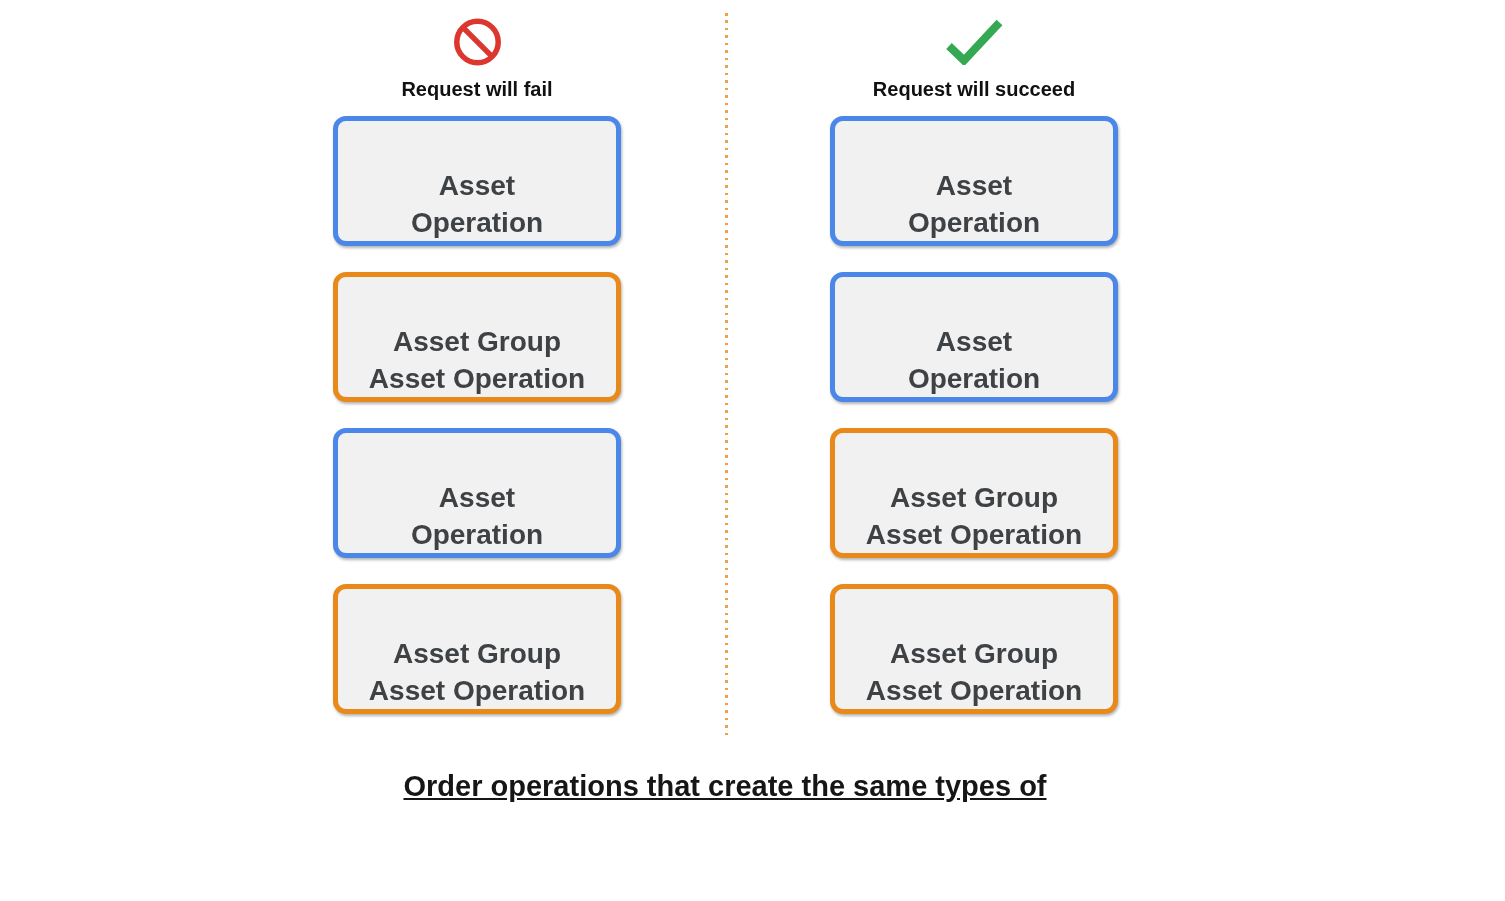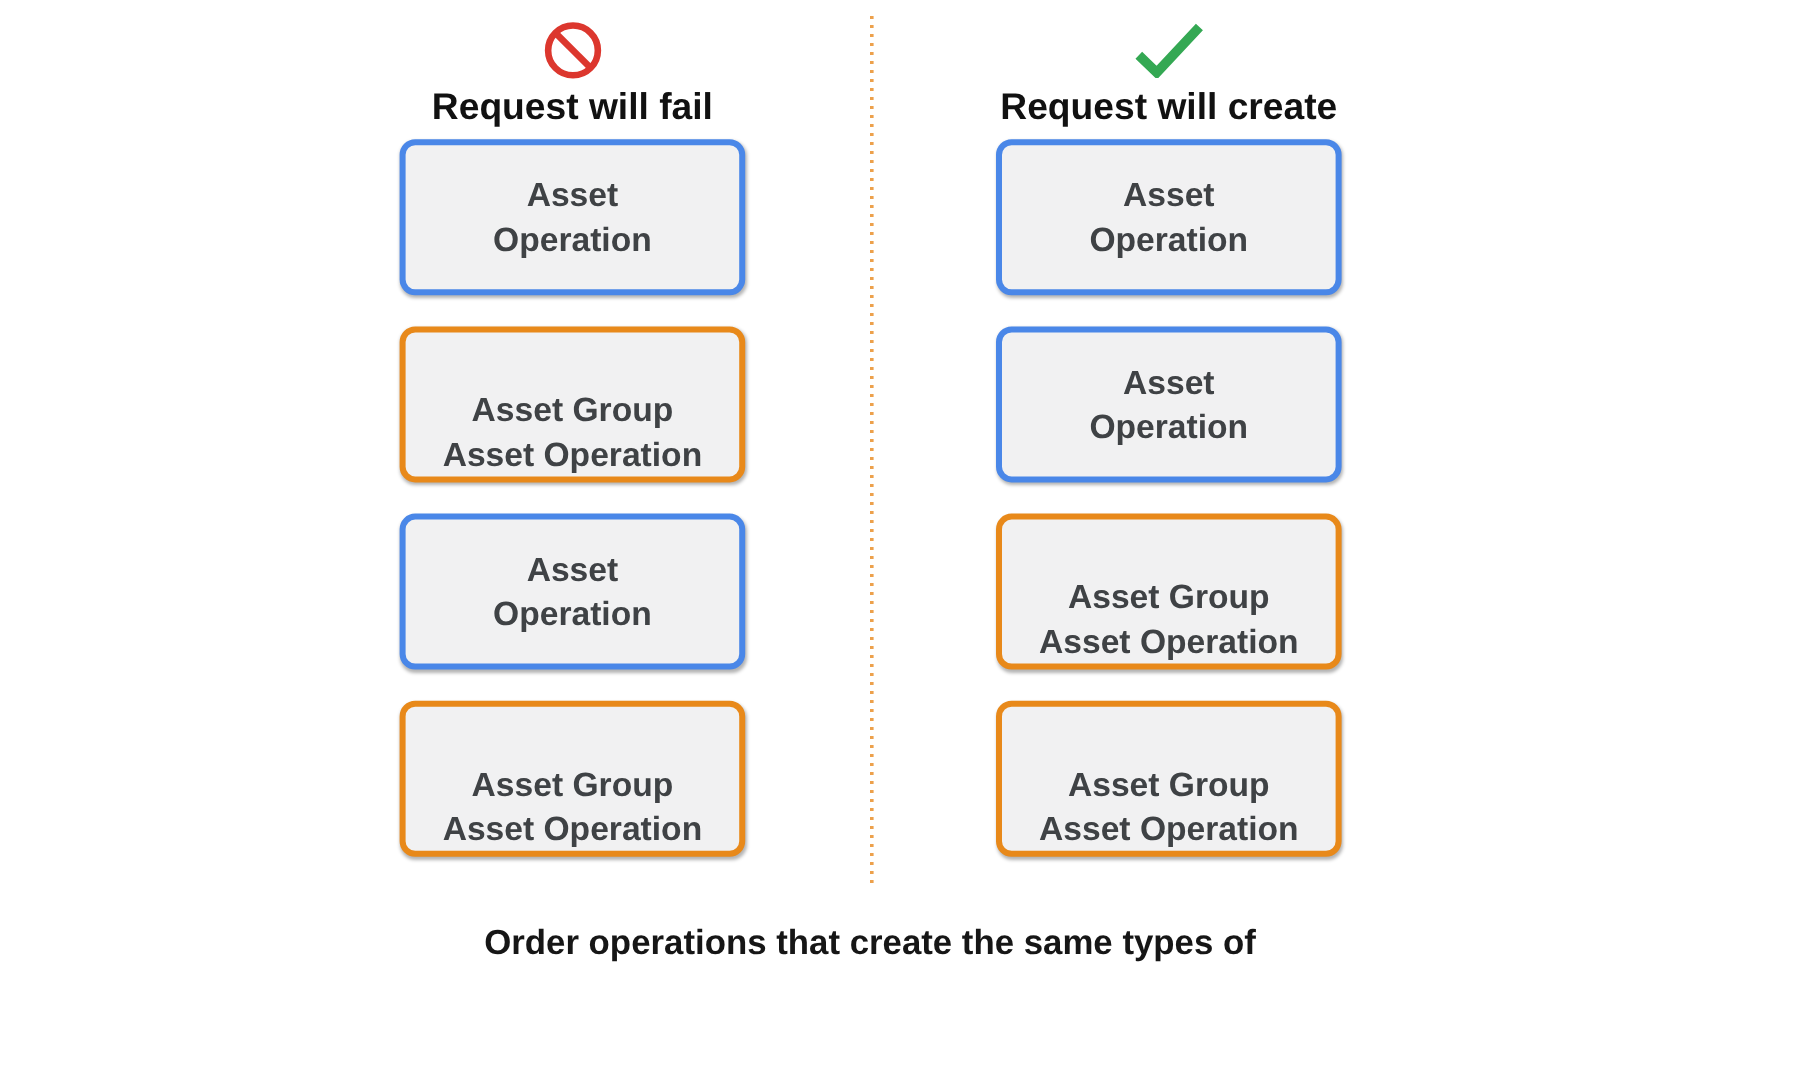--- a/index.html
+++ b/index.html
@@ -16,33 +16,33 @@
     width:290px;
     display:flex; flex-direction:column; align-items:center;
   }
   .column-fail    { left:332px; }
   .column-succeed { left:829px; }
   .icon-slot {
     height:56px; display:flex; align-items:center; justify-content:center;
   }
   .col-title {
     margin-top:4px; margin-bottom:12px;
-    font-size:31px; font-weight:bold; color:#111111;
+    font-size:20px; font-weight:bold; color:#111111;
     line-height:30px; text-align:center; white-space:nowrap;
   }
   .node {
     width:288px; height:130px;
     margin-bottom:26px;
     background:#F1F1F2;
     border:5px solid #888;
     border-radius:13px;
     display:flex; flex-direction:column; align-items:center; justify-content:center;
     box-shadow:1px 2px 3px rgba(0,0,0,0.30);
   }
-  .node-blue   { border-color:#4A87E8; }
+  .node-blue   { border-color:#4A87E8;justify-content:flex-end; }
   .node-orange { border-color:#E8891A;justify-content:flex-end; }
   .node-line {
     display:block;
     font-size:28px; font-weight:bold; color:#3F4245;
     line-height:37px; text-align:center; white-space:nowrap;
   }
   .divider {
     position:absolute;
     left:725px; top:13px;
     width:3px; height:727px;
@@ -52,20 +52,21 @@
       transparent 2.5px, transparent 7.5px);
   }
   .caption {
     position:absolute;
     top:767px; left:725px;
     width:860px;
     transform:translateX(-50%);
     text-align:center;
     font-size:29px; font-weight:bold; color:#161616;
     line-height:38px;
+    text-decoration:underline;
   }
 </style>
 </head>
 <body>
 
 <div class="canvas">
 
   <div class="column column-fail">
     <div class="icon-slot">
       <svg width="49" height="50" viewBox="0 0 48 48">
@@ -94,21 +95,21 @@
   </div>
 
   <div class="divider"></div>
 
   <div class="column column-succeed">
     <div class="icon-slot">
       <svg width="58" height="46" viewBox="0 0 58 46">
         <path d="M4 27 L19 41.5 L54.5 3.5" fill="none" stroke="#34A853" stroke-width="8"></path>
       </svg>
     </div>
-    <div class="col-title">Request will create</div>
+    <div class="col-title">Request will succeed</div>
 
     <div class="node node-blue">
       <span class="node-line">Asset</span>
       <span class="node-line">Operation</span>
     </div>
     <div class="node node-blue">
       <span class="node-line">Asset</span>
       <span class="node-line">Operation</span>
     </div>
     <div class="node node-orange">

